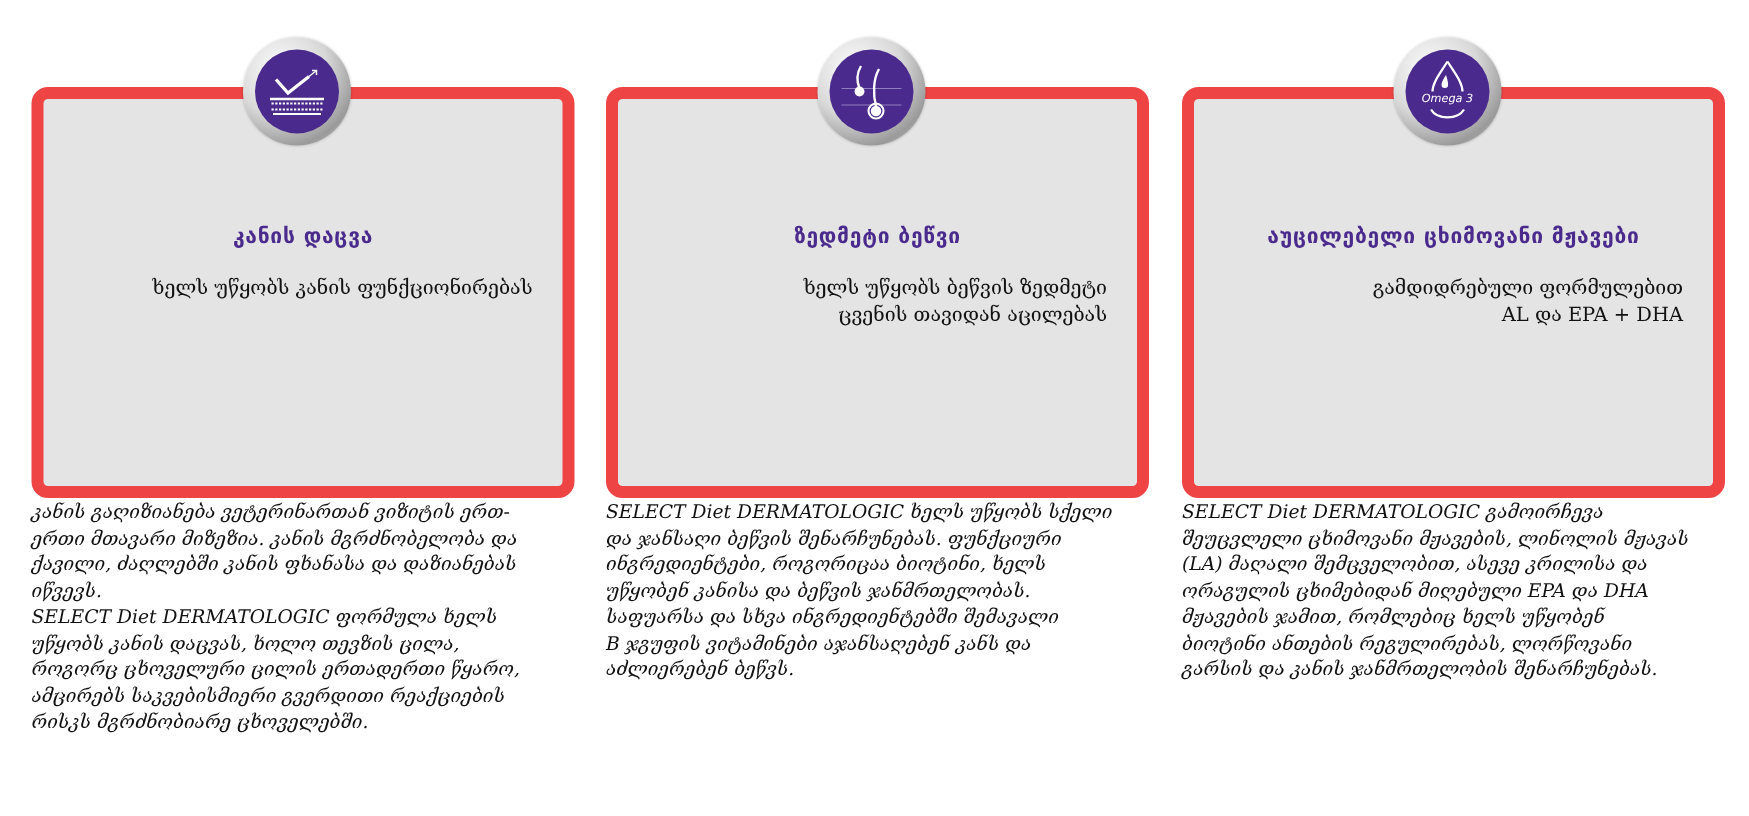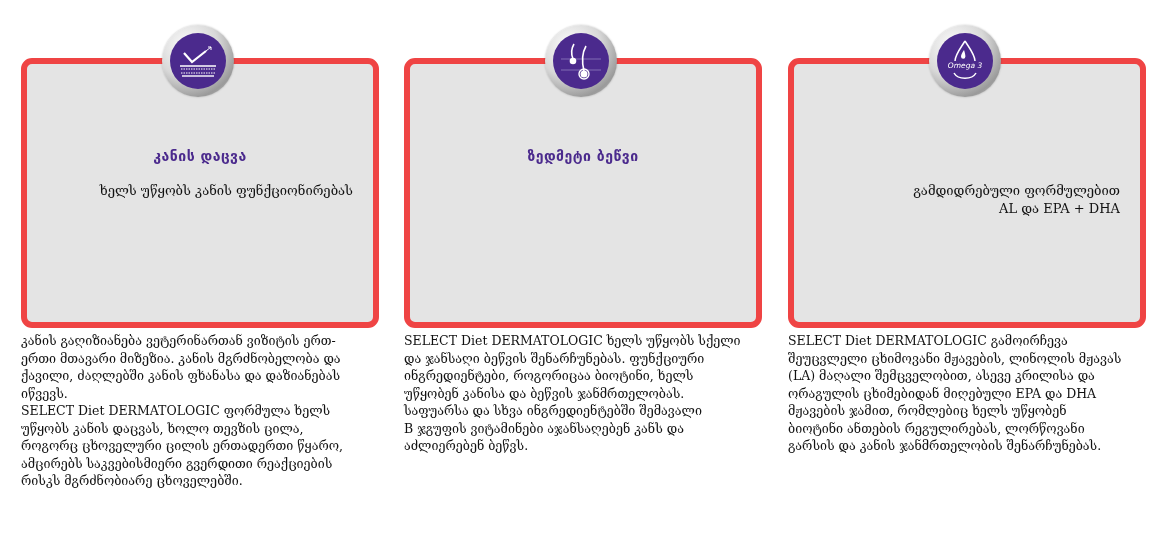--- a/index.html
+++ b/index.html
@@ -1,33 +1,33 @@
 <!DOCTYPE html>
 <html><head>
 <meta charset="utf-8">
 <style>
   html, body { margin:0; padding:0; background:#ffffff; }
   body { width:1166px; height:544px; position:relative; overflow:hidden;
          font-family: "DejaVu Serif", "Liberation Serif", serif; color:#1a1a1a; }
   .col { position:absolute; top:0; width:354px; }
   .card { position:absolute; top:58px; left:0; width:346px; height:258px;
-          background:#e4e4e4; border:6px solid #ef4444; border-radius:11px; }
+          background:#e4e4e4; border:8px solid #ef4444; border-radius:11px; }
   .badge { position:absolute; top:25px; left:50%; margin-left:-36px; width:72px; height:72px;
            border-radius:50%; background:radial-gradient(circle at 35% 30%, #ffffff 0%, #d8d8d8 45%, #9a9a9a 75%, #cfcfcf 100%);
            box-shadow:0 0 2px rgba(0,0,0,0.25); z-index:2;font-style:italic; }
   .badge-inner { position:absolute; top:8px; left:8px; width:56px; height:56px; border-radius:50%;
                  background:#4b2a8d; }
   .badge-inner svg { position:absolute; top:0; left:0; width:56px; height:56px; }
   .card-title { position:absolute; top:84px; left:0; right:0; text-align:center;
                 font-family:"DejaVu Sans", sans-serif; font-weight:bold; font-size:14px;
                 color:#4b2a8d; letter-spacing:0.5px; }
   .card-sub { position:absolute; top:118px; left:20px; right:20px; text-align:right;
               font-size:13px; line-height:18px; color:#111; white-space:pre-line; }
   .body-text { position:absolute; top:332px; left:0; width:360px; font-size:12.5px;
-               line-height:17.5px; color:#111; white-space:pre-line; }
+               line-height:17.5px; color:#111; white-space:pre-line;font-style:italic; }
 </style>
 </head>
 <body>
 
 <div class="col" style="left:21px;">
   <div class="badge">
     <div class="badge-inner">
       <svg viewBox="0 0 56 56">
         <polyline points="14,20 22,29 36,18" fill="none" stroke="#fff" stroke-width="2.2"></polyline>
         <line x1="36" y1="18" x2="41" y2="14" stroke="#fff" stroke-width="1"></line>
@@ -63,20 +63,22 @@
         <path d="M21,11 C18,16 18,21 20,26" fill="none" stroke="#fff" stroke-width="1.6"></path>
         <circle cx="20" cy="28" r="3.3" fill="#fff"></circle>
         <path d="M33,13 C29,20 29,30 31,38" fill="none" stroke="#fff" stroke-width="1.6"></path>
         <circle cx="31" cy="41" r="5" fill="none" stroke="#fff" stroke-width="1.4"></circle>
         <circle cx="31" cy="41" r="3.5" fill="#fff"></circle>
       </svg>
     </div>
   </div>
   <div class="card">
     <div class="card-title">ზედმეტი ბეწვი</div>
+    <div class="card-sub">ხელს უწყობს ბეწვის ზედმეტი
+ცვენის თავიდან აცილებას</div>
   </div>
   <div class="body-text">SELECT Diet DERMATOLOGIC ხელს უწყობს სქელი
 და ჯანსაღი ბეწვის შენარჩუნებას. ფუნქციური
 ინგრედიენტები, როგორიცაა ბიოტინი, ხელს
 უწყობენ კანისა და ბეწვის ჯანმრთელობას.
 საფუარსა და სხვა ინგრედიენტებში შემავალი
 B ჯგუფის ვიტამინები აჯანსაღებენ კანს და
 აძლიერებენ ბეწვს.</div>
 </div>
 
@@ -86,20 +88,21 @@
       <svg viewBox="0 0 56 56">
         <path d="M28,8 C23,16 18,22 18,28" fill="none" stroke="#fff" stroke-width="1.5"></path>
         <path d="M28,8 C33,16 38,22 38,28" fill="none" stroke="#fff" stroke-width="1.5"></path>
         <path d="M27,17 C25,20 24,22 24,23.5 a2.2,2.2 0 0 0 4.4,0 C28.4,22 28,20 27,17 z" fill="#fff"></path>
         <text x="28" y="35" text-anchor="middle" font-family="DejaVu Sans, sans-serif" font-size="7.5" fill="#fff">Omega 3</text>
         <path d="M17,40 C21,47 35,47 39,40" fill="none" stroke="#fff" stroke-width="1.5"></path>
       </svg>
     </div>
   </div>
   <div class="card">
+    <div class="card-title">აუცილებელი ცხიმოვანი მჟავები</div>
     <div class="card-sub">გამდიდრებული ფორმულებით
 AL და EPA + DHA</div>
   </div>
   <div class="body-text">SELECT Diet DERMATOLOGIC გამოირჩევა
 შეუცვლელი ცხიმოვანი მჟავების, ლინოლის მჟავას
 (LA) მაღალი შემცველობით, ასევე კრილისა და
 ორაგულის ცხიმებიდან მიღებული EPA და DHA
 მჟავების ჯამით, რომლებიც ხელს უწყობენ
 ბიოტინი ანთების რეგულირებას, ლორწოვანი
 გარსის და კანის ჯანმრთელობის შენარჩუნებას.</div>

